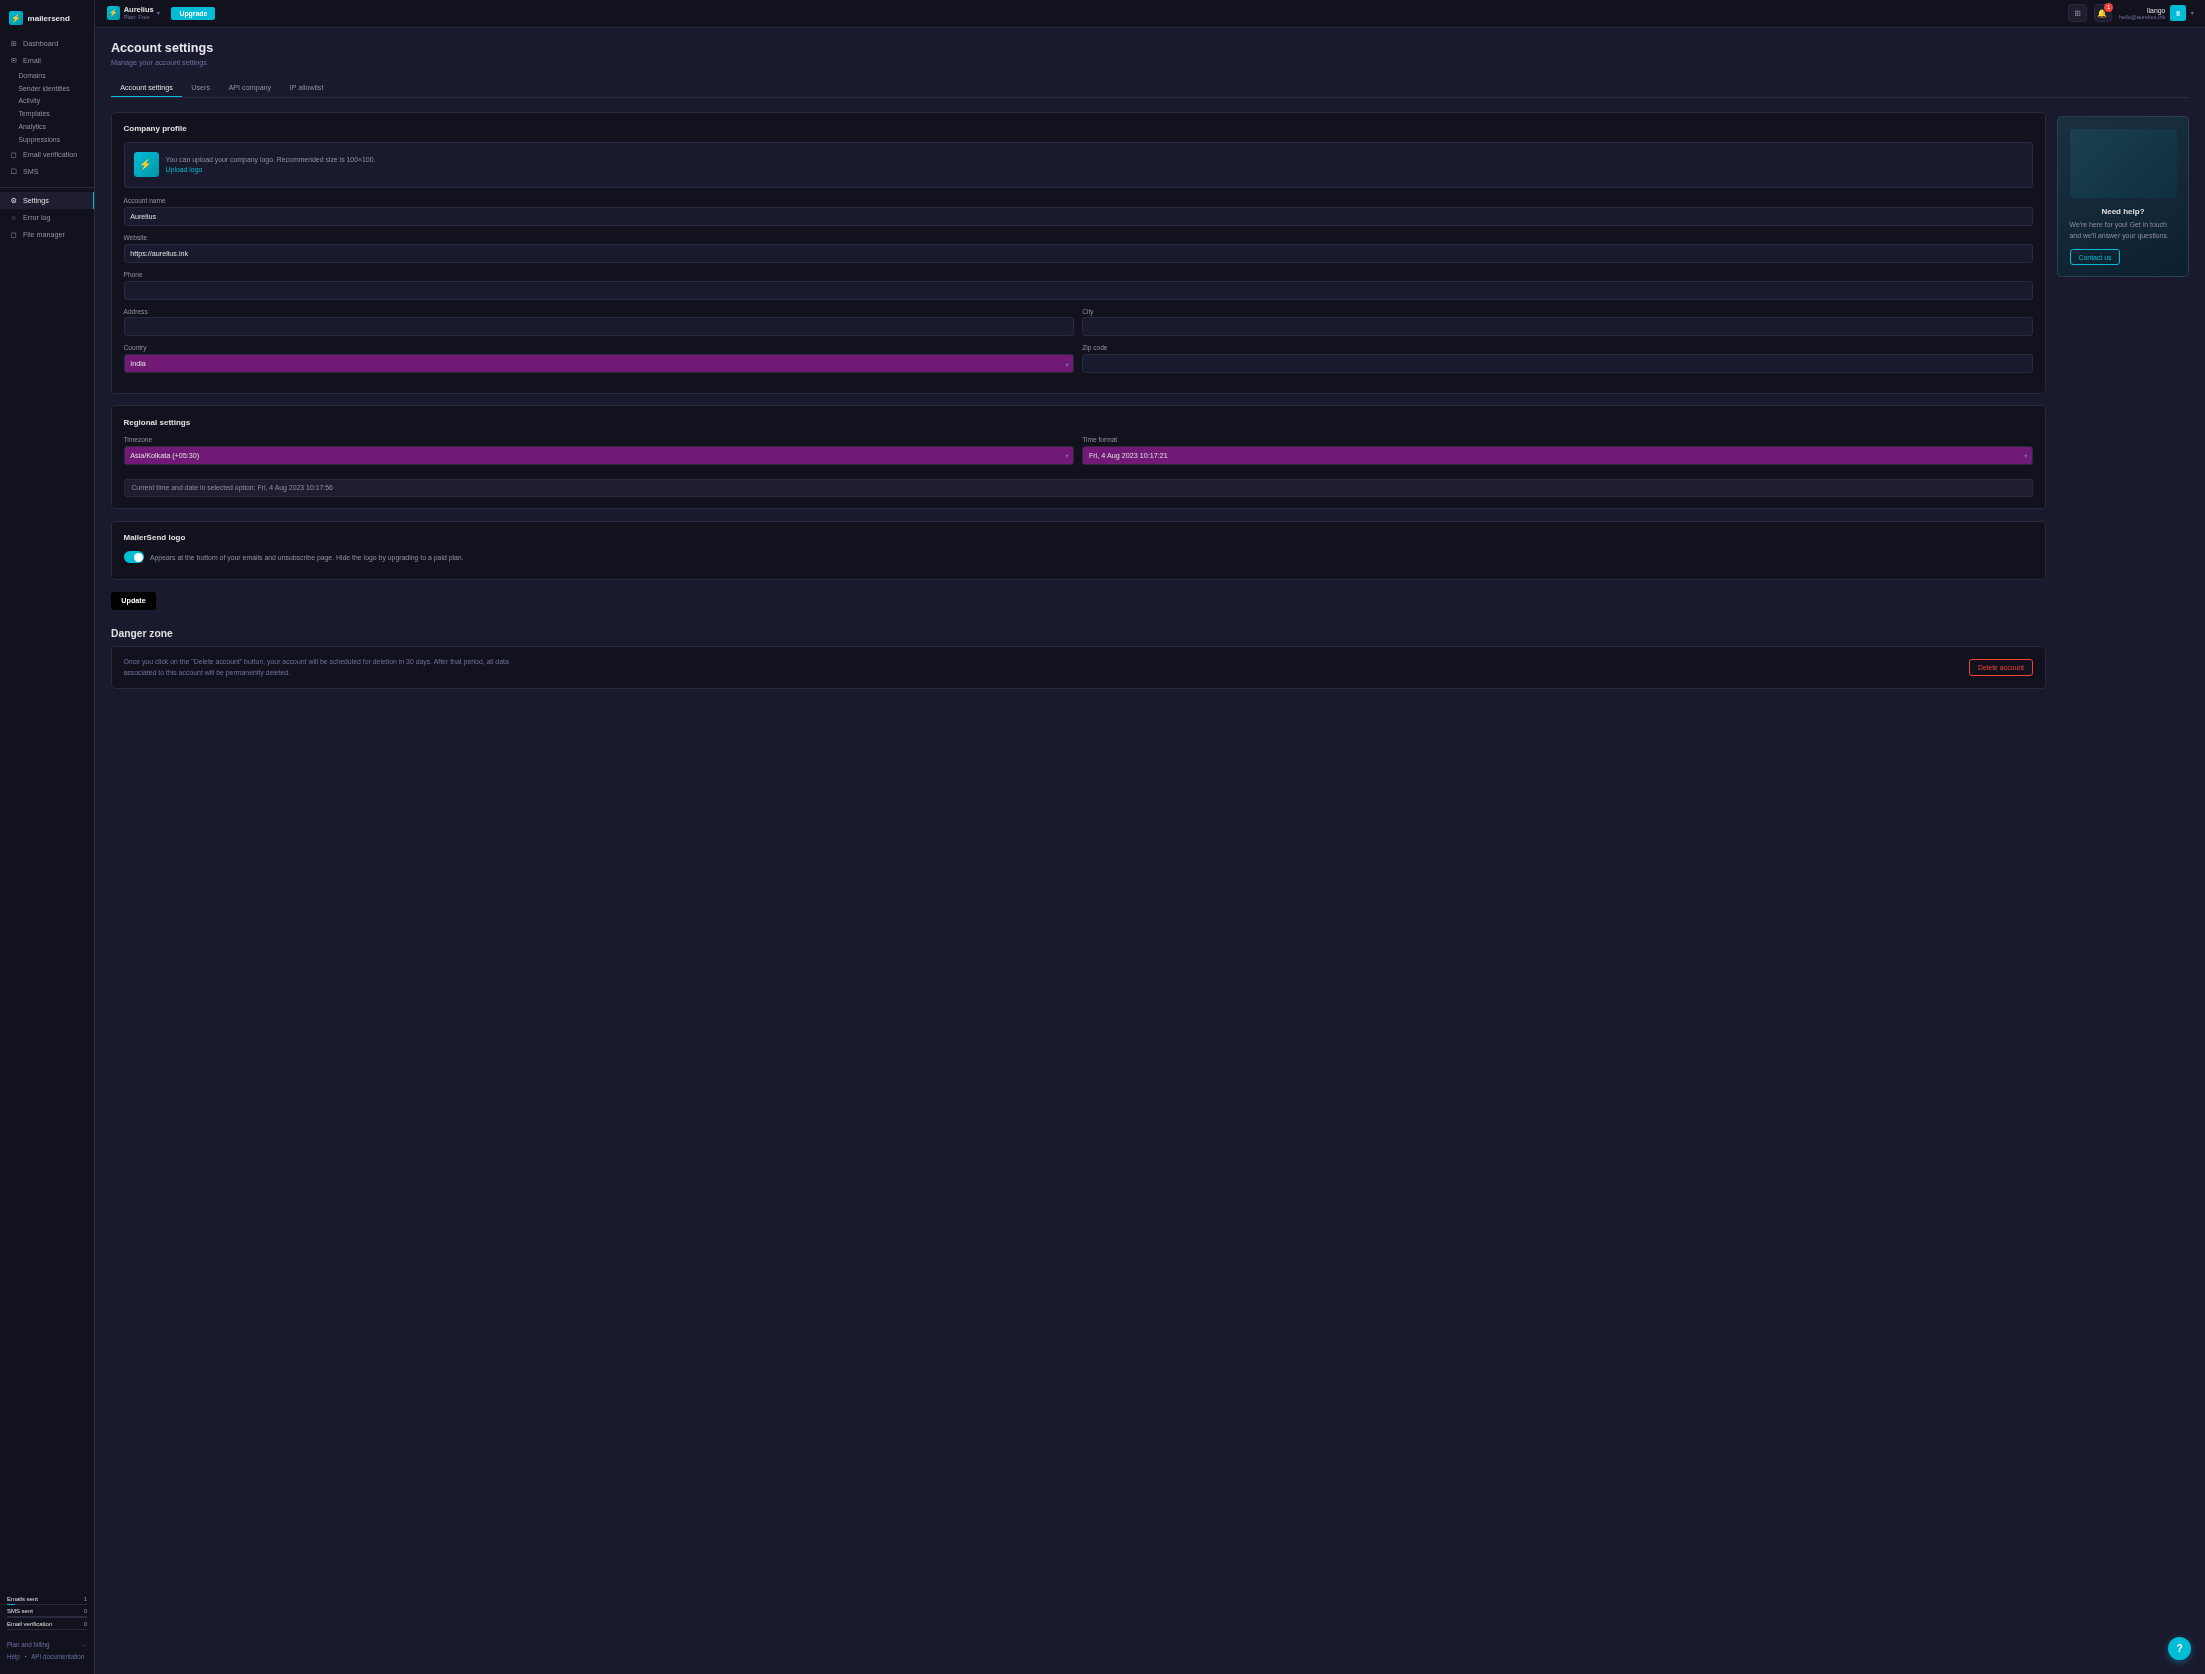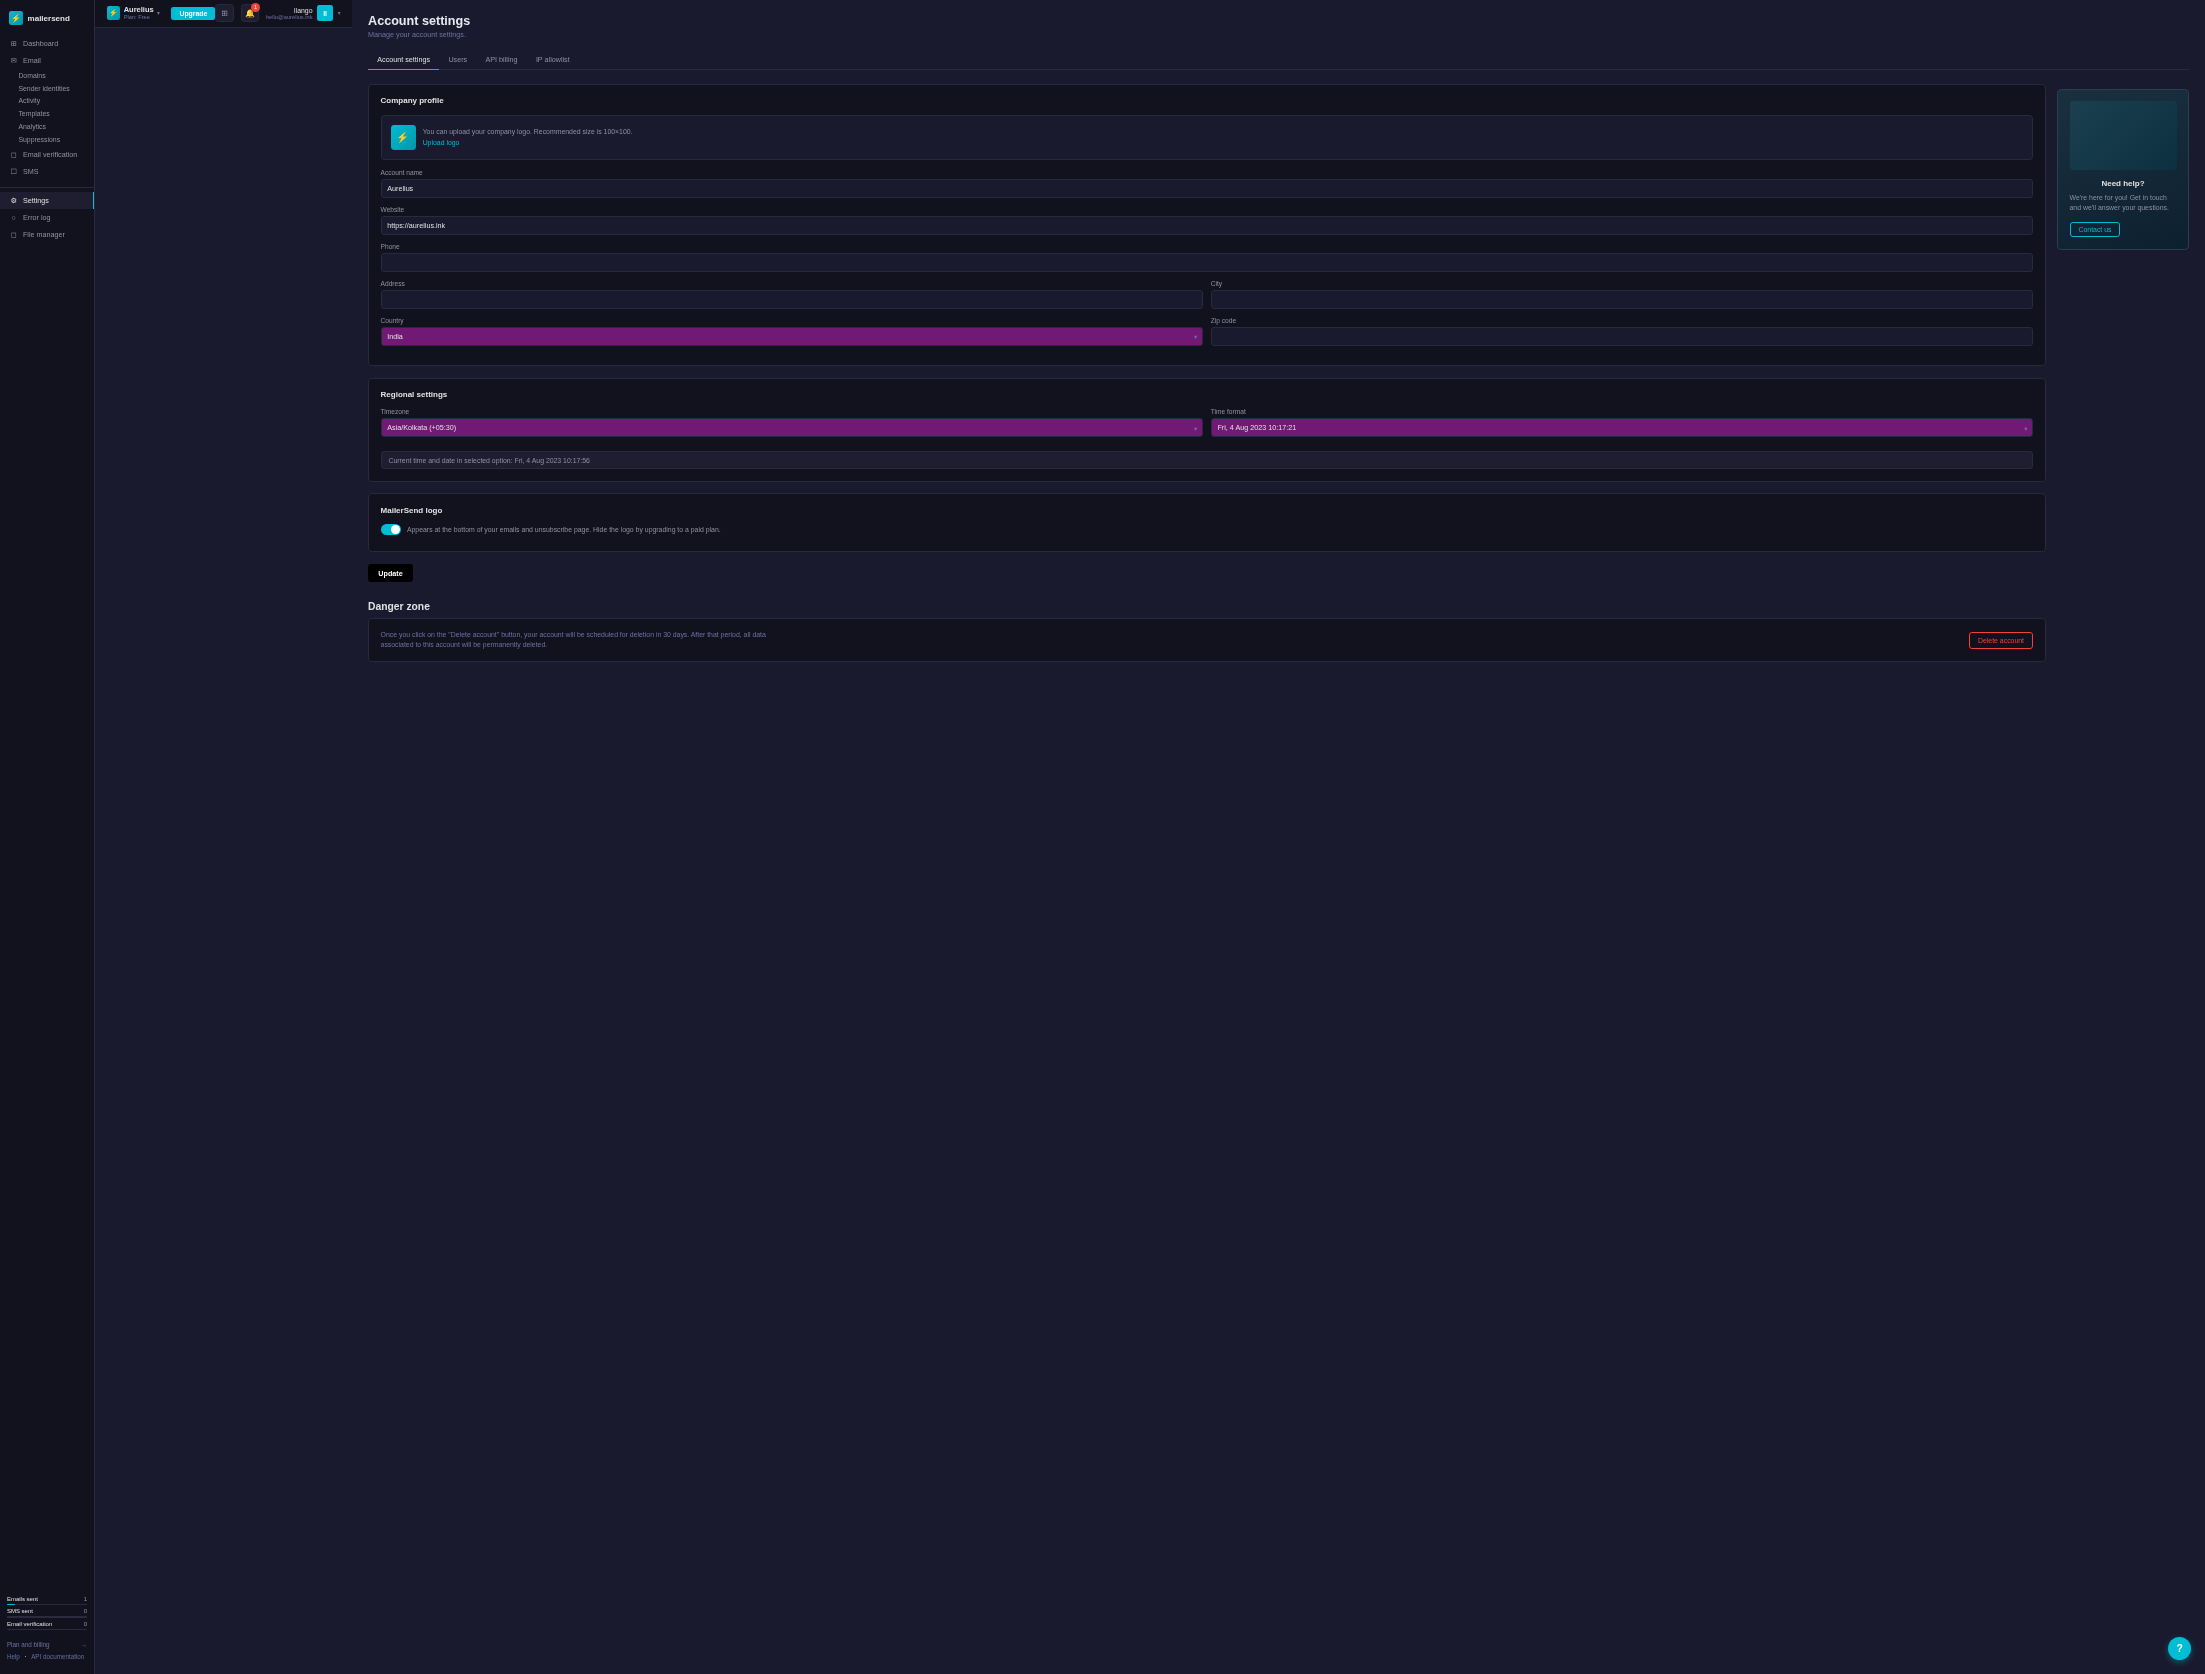--- a/index.html
+++ b/index.html
@@ -21,21 +21,21 @@
     .stat-row { display: flex; justify-content: space-between; align-items: center; font-size: 6.3px; color: #7070880; padding: 1.1px 0; }
     .stat-label { color: #6060780; font-size: 6px; }
     .stat-value { color: #9090a0; font-size: 6px; }
     .stat-bar { height: 1.1px; background: #2a2a3e; border-radius: 0.6px; margin: 1.1px 0 2.3px; }
     .stat-bar-fill { height: 100%; background: #00bcd4; border-radius: 0.6px; }
     .plan-billing { display: flex; align-items: center; justify-content: space-between; padding: 3.4px 6.9px; color: #7070a0; font-size: 6.3px; cursor: pointer; }
     .sidebar-footer { padding: 2.3px 6.9px; display: flex; gap: 4.6px; font-size: 6.3px; color: #6060780; }
     .sidebar-footer a { color: #6070a0; text-decoration: none; }
 
     
-    .main { flex: 1; display: flex; flex-direction: row; overflow: hidden; }
+    .main { flex: 1; display: flex; flex-direction: column; overflow: hidden; }
 
     
     .topbar { background: #12121f; border-bottom: 0.6px solid #2a2a3e; padding: 0 11.5px; height: 27.6px; display: flex; align-items: center; justify-content: space-between; flex-shrink: 0; }
     .topbar-left { display: flex; align-items: center; gap: 4.6px; }
     .topbar-brand { display: flex; align-items: center; gap: 3.4px; }
     .brand-icon { width: 13.8px; height: 13.8px; background: linear-gradient(135deg, #00bcd4, #0097a7); border-radius: 2.3px; display: flex; align-items: center; justify-content: center; color: white; font-size: 6.9px; }
     .brand-info { line-height: 1.2; }
     .brand-name { font-size: 7.5px; font-weight: 600; color: #e0e0e0; }
     .brand-plan { font-size: 5.7px; color: #7070a0; }
     .brand-chevron { color: #7070a0; font-size: 5.7px; cursor: pointer; }
@@ -249,21 +249,21 @@
     </div>
   </div>
 
   <div class="content">
     <h1 class="page-title">Account settings</h1>
     <p class="page-subtitle">Manage your account settings.</p>
 
     <div class="tabs">
       <div class="tab active">Account settings</div>
       <div class="tab">Users</div>
-      <div class="tab">API billing</div>
+      <div class="tab">API company</div>
       <div class="tab">IP allowlist</div>
     </div>
 
     <div class="settings-layout">
       <div class="settings-main">
         
         <div class="card">
           <div class="card-title">Company profile</div>
 
           <div class="logo-upload-box">

